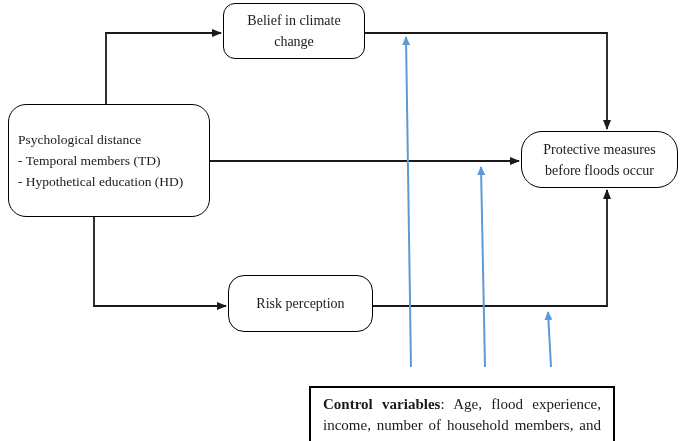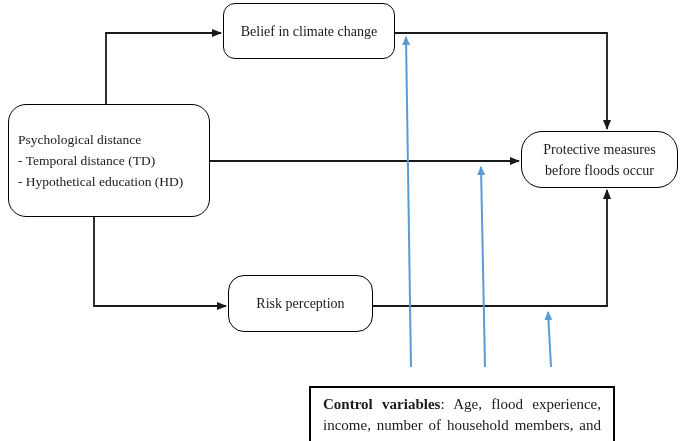--- a/index.html
+++ b/index.html
@@ -44,21 +44,21 @@
     display: flex;
     flex-direction: column;
     align-items: center;
     justify-content: center;
     text-align: center;
     font-size: 14px;
     line-height: 21px;
   }
   #belief-box {
     left: 223px; top: 3px;
-    width: 172px; height: 56px;
+    width: 142px; height: 56px;
     border-radius: 12px;
     padding: 0 8px;
   }
   #psychological-box {
     left: 8px; top: 104px;
     width: 202px; height: 113px;
     border-radius: 18px;
     align-items: flex-start;
     text-align: left;
     padding: 0 9px;
@@ -122,21 +122,21 @@
     <path class="blue-line" d="M485,367 L481,167" marker-end="url(#headBlue)"></path>
     <path class="blue-line" d="M551,367 L548,312" marker-end="url(#headBlue)"></path>
   </svg>
 
   <div class="box" id="belief-box">
     <span>Belief in climate change</span>
   </div>
 
   <div class="box" id="psychological-box">
     <span class="line">Psychological distance</span>
-    <span class="line">- Temporal distance (TD)</span>
+    <span class="line">- Temporal members (TD)</span>
     <span class="line">- Hypothetical education (HD)</span>
   </div>
 
   <div class="box" id="protective-box">
     <span>Protective measures before floods occur</span>
   </div>
 
   <div class="box" id="risk-box">
     <span>Risk perception</span>
   </div>

